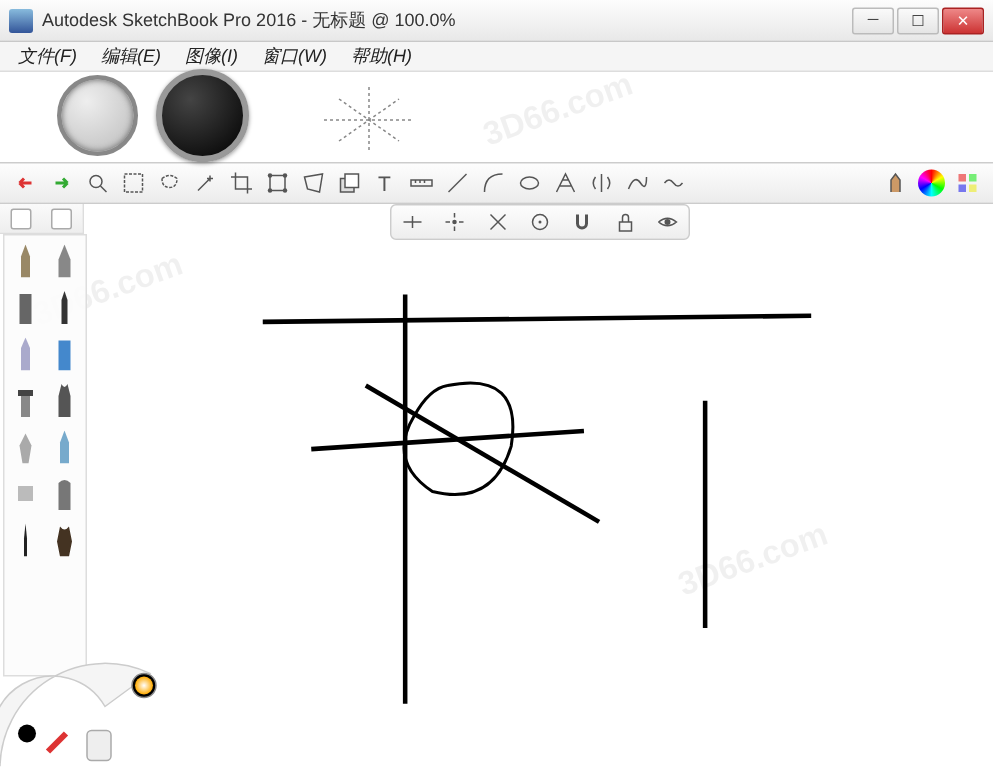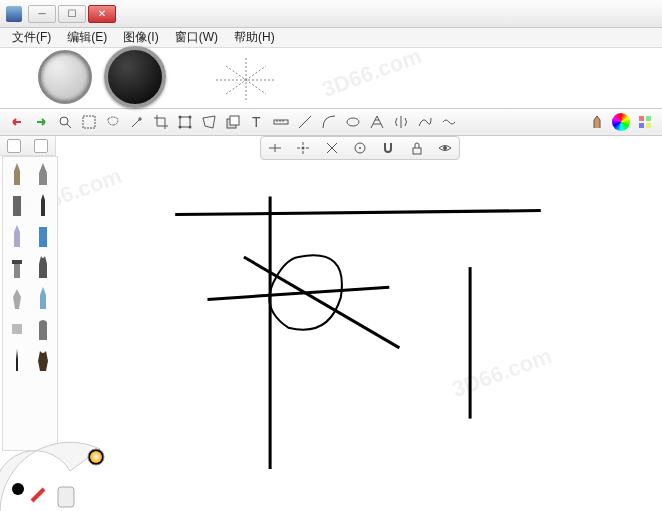--- a/index.html
+++ b/index.html
@@ -5,21 +5,21 @@
 * { margin: 0; padding: 0; box-sizing: border-box; font-family: "Microsoft YaHei", Tahoma, sans-serif; }
 body { width: 662px; height: 511px; background: #fff; overflow: hidden; position: relative; }
 
 .titlebar { height: 28px; background: linear-gradient(#fdfdfd,#e8e8e8); border-bottom: 1px solid #c8c8c8; display: flex; align-items: center; padding: 0 6px; }
 .titlebar .icon-app { width: 16px; height: 16px; margin-right: 6px; background: linear-gradient(#8bd, #359); border-radius: 2px; }
 .titlebar-title { font-size: 12px; color: #333; flex: 1; }
 .win-controls { display: flex; gap: 2px; }
 .win-btn { width: 28px; height: 18px; border: 1px solid #bbb; border-radius: 2px; background: linear-gradient(#fafafa,#e5e5e5); display: flex; align-items: center; justify-content: center; font-size: 10px; color: #444; }
 .win-btn.close { background: linear-gradient(#e88,#c33); color: #fff; border-color: #a22; }
 
-.menubar { height: 20px; background: #f5f5f5; display: flex; align-items: center; padding: 0 4px; border-bottom: 1px solid #ddd; }
+.menubar { height: 20px; background: #f5f5f5; display: flex; align-items: center; padding: 0 4px; border-bottom: 1px solid #ddd; font-style: italic; }
 .menu-item { padding: 0 8px; font-size: 12px; color: #222; cursor: default; }
 
 .puck-row { height: 60px; background: #fff; position: relative; }
 .puck1 { position: absolute; left: 38px; top: 2px; width: 54px; height: 54px; border-radius: 50%; background: radial-gradient(circle at 35% 30%, #eee, #bbb); border: 3px solid #888; box-shadow: inset 0 0 4px #666; }
 .puck2 { position: absolute; left: 104px; top: -2px; width: 62px; height: 62px; border-radius: 50%; background: radial-gradient(circle at 35% 30%, #444, #000); border: 4px solid #999; box-shadow: 0 1px 3px rgba(0,0,0,.4); }
 .crosshair { position: absolute; left: 216px; top: 10px; width: 60px; height: 44px; }
 
 .toolbar { height: 28px; background: linear-gradient(#fdfdfd,#ececec); border-top: 1px solid #ccc; border-bottom: 1px solid #ccc; display: flex; align-items: center; padding: 0 6px; gap: 2px; }
 .tool-btn { width: 22px; height: 22px; border: 1px solid transparent; border-radius: 3px; display: flex; align-items: center; justify-content: center; }
 .tbicon { width: 16px; height: 16px; }
@@ -42,20 +42,21 @@
 
 .canvas-svg { position: absolute; left: 56px; top: 0; right: 0; bottom: 0; }
 
 .watermark { position: absolute; color: rgba(0,0,0,0.06); font-size: 22px; font-weight: bold; transform: rotate(-20deg); pointer-events: none; }
 </style>
 </head>
 <body>
 
 <div class="titlebar">
   <div class="icon-app"></div>
+  <div class="titlebar-title">Autodesk SketchBook Pro 2016 - 无标题 @ 100.0%</div>
   <div class="win-controls">
     <div class="win-btn">─</div>
     <div class="win-btn">☐</div>
     <div class="win-btn close">✕</div>
   </div>
 </div>
 
 <div class="menubar">
   <div class="menu-item">文件(F)</div>
   <div class="menu-item">编辑(E)</div>

